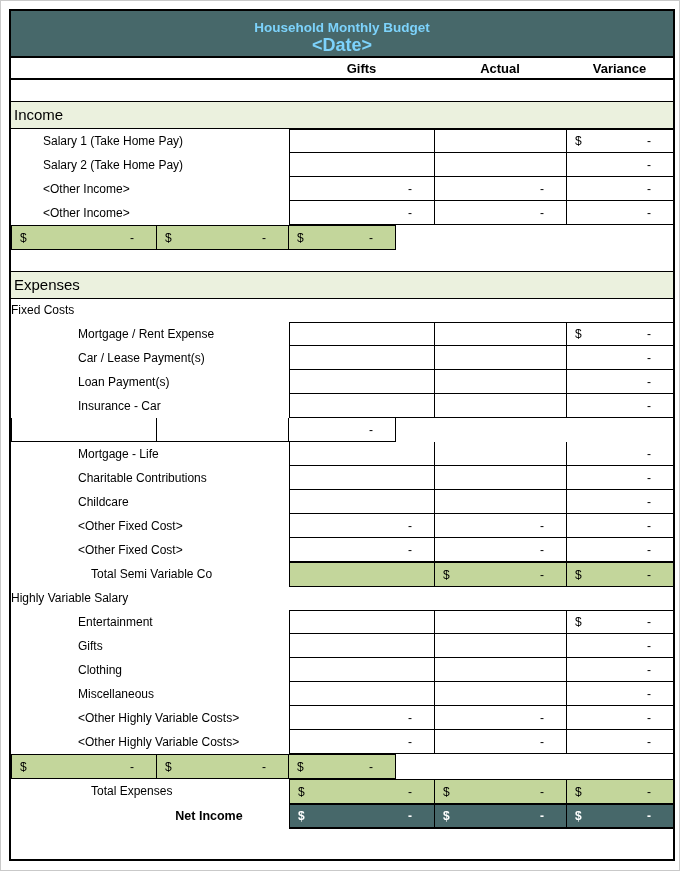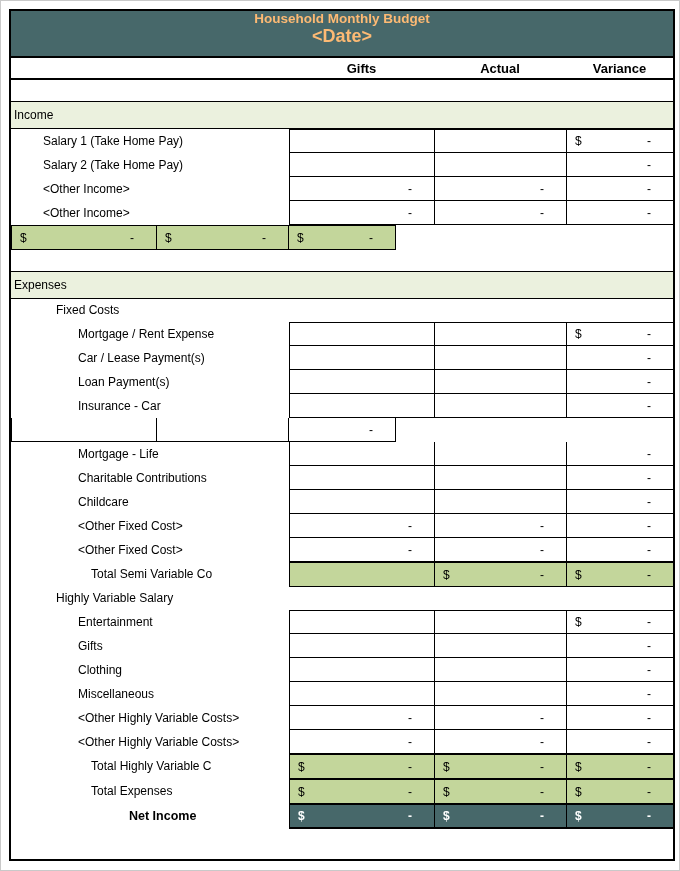--- a/index.html
+++ b/index.html
@@ -8,49 +8,49 @@
     position:relative; width:680px; height:871px; background:#fff;
     border:1px solid #c9c9c9; overflow:hidden;
   }
   .sheet{
     position:absolute; left:8px; top:8px; width:666px; height:852px;
     border:2px solid #000; background:#fff;
   }
   
   .titleband{
     height:47px; background:var(--teal); border-bottom:2px solid #000;
-    display:flex; flex-direction:column; align-items:center; justify-content:flex-start;
-    color:#fdba74;
+    display:flex; flex-direction:column; align-items:center; justify-content:flex-end;
+    color:#7dd3fc;
   }
   .t1{ font-size:13.5px; font-weight:bold; }
   .t2{ font-size:18px;  font-weight:bold; }
   
   .colhead{ height:22px; border-bottom:2px solid #000; display:flex; align-items:center; background:#fff; }
   .ch-spacer{ flex:0 0 278px; }
   .ch{ font-weight:bold; font-size:13px; text-align:center; }
   .ch.w0{ width:145px; } .ch.w1{ width:132px; } .ch.w2{ width:107px; }
   
   .row{ display:flex; background:#fff; }
   .r-spacer{ height:21px; }
   .lab{
     flex:0 0 278px; width:278px; overflow:hidden; white-space:nowrap;
     font-size:12px; line-height:24px;
   }
   .r-section{ height:28px; background:var(--pale); border-top:1px solid #000; border-bottom:1px solid #000; }
-  .r-section .lab{ flex:1 1 auto; width:auto; padding-left:3px; line-height:26px; font-size:12px; }
+  .r-section .lab{ flex:1 1 auto; width:auto; padding-left:3px; line-height:26px; font-size:15px; }
   .r-subhead{ height:23px; }
   .r-item{ height:24px; }
   .r-total{ height:25px; }
   .r-net{ height:25px; }
   .ind-i1  .lab{ padding-left:32px; }
   .ind-i2  .lab{ padding-left:67px; }
-  .ind-sub .lab{ padding-left:45px; line-height:23px; }
+  .ind-sub .lab{ line-height:23px; }
   .ind-t1  .lab{ padding-left:135px; line-height:25px; }
   .ind-t2  .lab{ padding-left:80px; line-height:25px; }
-  .ind-net .lab{ padding-left:118px; line-height:25px; font-weight:bold; font-size:12.5px; }
+  .ind-net .lab{ padding-left:118px; line-height:25px; font-weight:bold; font-size:12.5px;text-align:center; }
   .cells{ display:flex; border-left:1px solid #000; }
   .cell{
     border-right:1px solid #000; border-bottom:1px solid #000;
     display:flex; align-items:center; padding:0 22px 0 8px; font-size:12px; background:#fff;
   }
   .c0{ width:145px; } .c1{ width:132px; } .c2{ width:107px; }
   .bt .cell{ border-top:1px solid #000; }
   .r-total .cell{ background:var(--green); border-top:1px solid #000; }
   .r-net .cell{ background:var(--teal); color:#fff; font-weight:bold; border-top:1px solid #000; border-bottom:2px solid #000; }
   .dash{ margin-left:auto; }
@@ -338,21 +338,20 @@
             </div>
             <div class="cell c1">
               <span class="dash">-</span>
             </div>
             <div class="cell c2">
               <span class="dash">-</span>
             </div>
           </div>
         </div>
         <div class="row r-total ind-t2">
-          <div class="lab">Total Highly Variable C</div>
           <div class="cells">
             <div class="cell c0">
               <span class="cur">$</span>
               <span class="dash">-</span>
             </div>
             <div class="cell c1">
               <span class="cur">$</span>
               <span class="dash">-</span>
             </div>
             <div class="cell c2">

